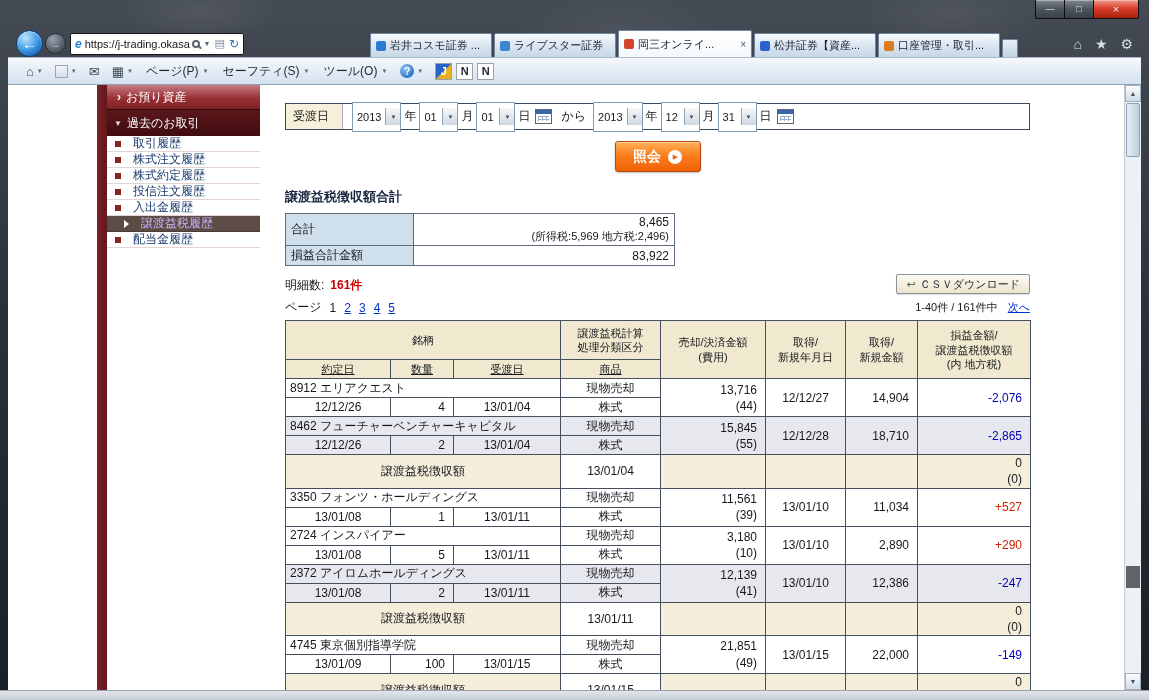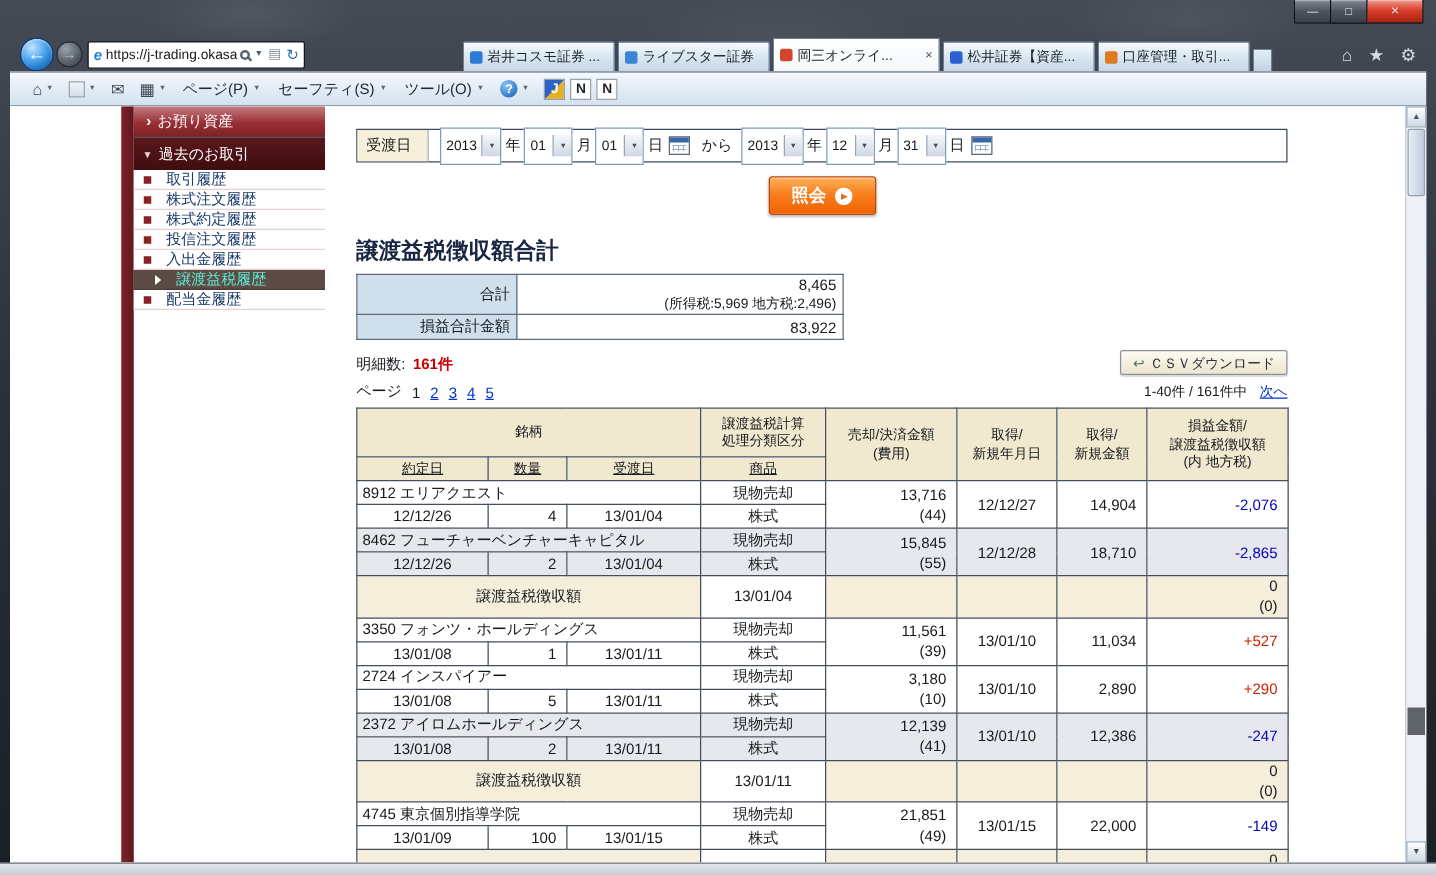--- a/index.html
+++ b/index.html
@@ -62,45 +62,45 @@
 .pagearea { position:relative; flex:1; overflow:hidden; background:#fff; }
 
 .site-rail { position:absolute; left:89px; top:0; bottom:0; width:10px; background:linear-gradient(90deg,#7e2328,#5f181c); }
 .sidebar { position:absolute; left:99px; top:0; width:153px; font-size:12px; }
 .side-top { height:24px; background:linear-gradient(180deg,#c57d81 0%,#9a3036 55%,#7e2126 100%); color:#fff; display:flex; align-items:center; gap:5px; padding-left:10px; cursor:pointer; }
 .side-top .chev { font-weight:bold; font-size:12px; }
 .side-section { height:27px; background:linear-gradient(180deg,#5a171b 0%,#400d10 100%); color:#fff; display:flex; align-items:center; gap:5px; padding-left:7px; border-top:1px solid #2e0a0c; cursor:pointer; }
 .sec-arrow { font-size:8px; color:#e8d3d4; }
 .side-item { height:16px; background:#fff; border-bottom:1px solid #e3d3d3; display:flex; align-items:center; gap:12px; padding-left:8px; color:#1b3a6b; cursor:pointer; }
 .side-item .sq { width:6px; height:6px; background:#8b2025; flex:none; }
-.side-item.selected { background:#5d4b45; color:#5eead4; border-bottom:1px solid #4a3b36;padding-left:17px; }
+.side-item.selected { background:#5d4b45; color:#c4b5fd; border-bottom:1px solid #4a3b36;padding-left:17px; }
 .side-item.selected .tri { width:0; height:0; border-left:5px solid #fff; border-top:4px solid transparent; border-bottom:4px solid transparent; flex:none; }
 .side-label { white-space:nowrap; }
 
 
 .content { position:absolute; left:277px; top:0; width:745px; color:#15181c; font-size:12px; }
 .filter-box { margin-top:18px; height:27px; border:1px solid #3d4a5c; display:flex; align-items:center; }
 .f-label { height:100%; display:flex; align-items:center; background:#f6efda; padding:0 13px 0 7px; border-right:1px solid #a9b2bd; margin-right:9px; }
 .unit { margin:0 3px; }
 .sep { margin:0 7px; }
 .selectbox { height:30px; border:1px solid #7f9db9; background:#fff; display:inline-flex; align-items:center; font-size:11px; cursor:pointer; }
 .selectbox .val { padding:0 4px; min-width:22px; }
 .selectbox .dd { width:15px; height:17px; background:linear-gradient(180deg,#f5f8fa,#cfd8e2); border-left:1px solid #93a5b8; color:#414d5a; font-size:6px; display:flex; align-items:center; justify-content:center; }
 .cal { width:17px; height:15px; border:1px solid #5a6670; background:#fff; position:relative; display:inline-block; margin:0 2px; cursor:pointer; }
 .cal::before { content:""; position:absolute; top:0; left:0; right:0; height:4px; background:#3a66a8; }
 .cal::after { content:""; position:absolute; left:2px; right:2px; top:6px; bottom:2px; background:repeating-linear-gradient(90deg,#9ab0c8 0 1px,transparent 1px 4px),repeating-linear-gradient(180deg,#9ab0c8 0 1px,transparent 1px 3px); }
 
 .submit-row { display:flex; justify-content:center; margin-top:11px; }
 .btn-inquiry { width:86px; height:31px; background:linear-gradient(180deg,#ffb057 0%,#f97d1c 48%,#ef6206 100%); border:1px solid #b9480a; border-radius:3px; color:#fff; font-weight:bold; font-size:14px; font-family:inherit; display:flex; align-items:center; justify-content:center; gap:7px; box-shadow:inset 0 1px 0 rgba(255,255,255,.45), 0 1px 2px rgba(0,0,0,.25); cursor:pointer; }
 .play-badge { width:14px; height:14px; border-radius:50%; background:#fff; color:#f26a10; font-size:7px; display:flex; align-items:center; justify-content:center; padding-left:1px; }
 
-.section-heading { margin-top:16px; font-size:18px; font-weight:bold; color:#1a2742; }
+.section-heading { margin-top:16px; font-size:13px; font-weight:bold; color:#1a2742; }
 
 .summary-table { border-collapse:collapse; width:390px; margin-top:7px; }
-.summary-table td { border:1px solid #5d6b7a; padding:1px 5px; font-size:12px;text-align:right; }
+.summary-table td { border:1px solid #5d6b7a; padding:1px 5px; font-size:12px; }
 .summary-table .lbl { background:#cfdfeb; width:128px; }
 .summary-table .val { text-align:right; }
 .summary-table .brk { font-size:11px; }
 
 .meta-row { display:flex; align-items:flex-end; justify-content:space-between; margin-top:8px; }
 .count-num { color:#cc0000; font-weight:bold; margin-left:6px; }
 .csv-btn { display:flex; align-items:center; gap:4px; height:20px; padding:0 9px; border:1px solid #8b929c; border-radius:2px; background:linear-gradient(180deg,#fdfbf3 0%,#ece4cd 100%); font-size:11px; color:#2a2f36; font-family:inherit; cursor:pointer; box-shadow:0 1px 1px rgba(0,0,0,.15); }
 .csv-ic { font-size:11px; color:#4a6f52; }
 
 .pager-row { display:flex; justify-content:space-between; align-items:center; margin-top:5px; font-size:12px; }

